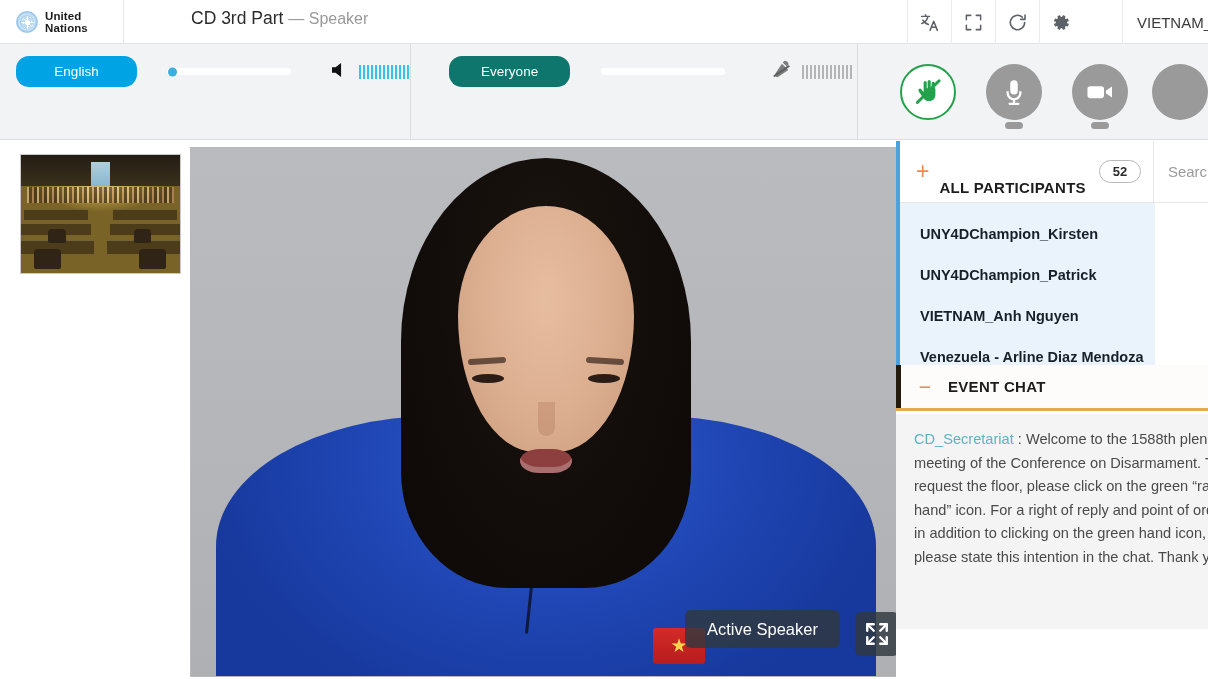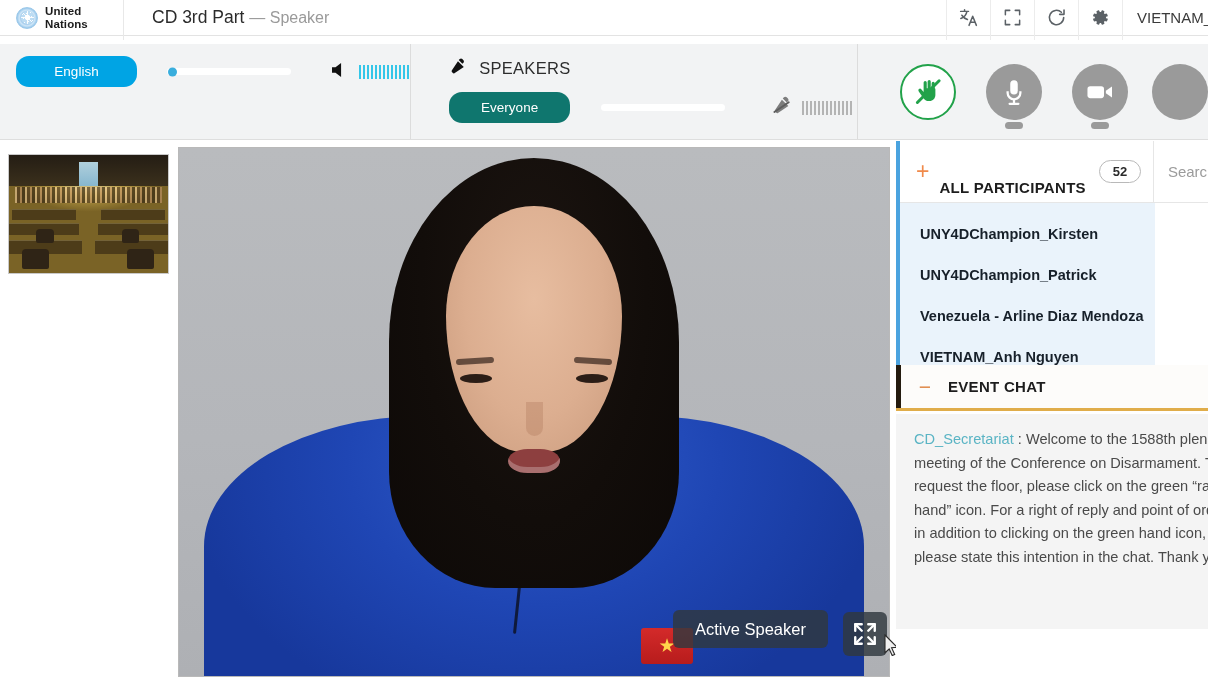--- a/index.html
+++ b/index.html
@@ -7,24 +7,24 @@
   html, body {
     width: 1208px; height: 679px;
     overflow: hidden;
     font-family: "Liberation Sans", sans-serif;
     background: #ffffff;
   }
 
   
   .topbar {
     position: absolute; left: 0; top: 0;
-    width: 1208px; height: 36px;
+    width: 1208px; height: 44px;
     background: #ffffff;
     border-bottom: 1px solid #e3e3e3;
-    display: flex; align-items: center;
+    display: flex;  gap: 39px;
   }
   .un-logo-wrap {
     display: flex; align-items: center;
     padding-left: 16px; padding-right: 16px;
     height: 44px;
     border-right: 1px solid #e8e8e8;
     width: 124px;
   }
   .un-emblem {
     width: 22px; height: 22px; border-radius: 50%;
@@ -42,20 +42,21 @@
   }
   .un-logo-text {
     margin-left: 7px;
     font-size: 11.5px; font-weight: bold; color: #1b1b1b;
     line-height: 12.5px; letter-spacing: .1px;
   }
   .event-title {
     margin-left: 28px;
     font-size: 17.5px; color: #2b2b2b; font-weight: 400;
     white-space: nowrap;
+    margin-top: 8px;
   }
   .event-title .sub { color: #9a9a9a; font-size: 16px; }
   .topbar-spacer { flex: 1 1 auto; }
   .top-icons { display: flex; align-items: center; height: 44px; }
   .top-icon-btn {
     width: 44px; height: 44px;
     display: flex; align-items: center; justify-content: center;
     border-left: 1px solid #ececec;
     cursor: pointer;
   }
@@ -132,21 +133,21 @@
     background: #ffffff; border: 2.5px solid #22a24a;
   }
   .circle-btn .stem {
     position: absolute; left: 50%; bottom: -9px;
     transform: translateX(-50%);
     width: 18px; height: 7px; border-radius: 4px; background: #9a9a9a;
   }
 
   
   .stage {
-    position: absolute; left: 0; top: 141px;
+    position: absolute; left: 12px; top: 141px;
     width: 896px; height: 538px; background: #ffffff;
   }
   .thumb {
     position: absolute; left: 8px; top: 13px;
     width: 161px; height: 120px;
     border: 1px solid #c9c9c9;
     background: #6a5418;
     overflow: hidden;
   }
   .thumb .hall {
@@ -433,29 +434,20 @@
           <i></i>
           <i></i>
           <i></i>
           <i></i>
           <i></i>
         </div>
     </div>
   </div>
 
   <div class="ctl-section ctl-speakers">
-    <div class="ctl-head">
-      <span>
-        <svg width="19" height="19" viewBox="0 0 24 24" fill="#111">
-          <path d="M16.8 2.6c-.9-.9-2.3-.9-3.2 0l-1.3 1.3 4.6 4.6 1.3-1.3c.9-.9.9-2.3 0-3.2z"></path>
-          <path d="M11.3 5.3L3.5 17.2c-.4.6-.3 1.4.2 1.9l1.2 1.2c.5.5 1.3.6 1.9.2l11.9-7.8z"></path>
-        </svg>
-      </span>
-      <span class="label">SPEAKERS</span>
-    </div>
     <div class="ctl-row">
       <div class="pill orange">Everyone</div>
       <div class="slider" style="width:124px; margin-left:31px;"></div>
       <span style="margin-left:46px;">
         <svg width="23" height="21" viewBox="0 0 24 24" fill="#7d7d7d">
           <path d="M16.8 2.6c-.9-.9-2.3-.9-3.2 0l-1.3 1.3 4.6 4.6 1.3-1.3c.9-.9.9-2.3 0-3.2z"></path>
           <path d="M11.3 5.3L3.5 17.2c-.4.6-.3 1.4.2 1.9l1.2 1.2c.5.5 1.3.6 1.9.2l11.9-7.8z"></path>
           <rect x="1.2" y="19.1" width="22" height="2.2" rx="1.1" transform="rotate(-34 1.2 19.1)" fill="#5e5e5e"></rect>
         </svg>
       </span>
@@ -564,22 +556,22 @@
     <div class="participants-title">ALL PARTICIPANTS</div>
     <div class="count-badge">52</div>
     <div class="search-box">
       <input type="text" placeholder="Search" style="">
     </div>
   </div>
 
   <div class="participants-list">
     <div class="participant">UNY4DChampion_Kirsten</div>
     <div class="participant">UNY4DChampion_Patrick</div>
+    <div class="participant">VIETNAM_Anh Nguyen</div>
     <div class="participant">Venezuela - Arline Diaz Mendoza</div>
-    <div class="participant">VIETNAM_Anh Nguyen</div>
   </div>
 
   <div class="chat-head">
     <div class="minus-icon">−</div>
     <div class="chat-title">EVENT CHAT</div>
   </div>
 
   <div class="chat-body">
     <div class="chat-msg">
       <span class="chat-sender">CD_Secretariat</span><span class="chat-sep"> : </span><span>Welcome to the 1588th plenary meeting of the Conference on Disarmament. To request the floor, please click on the green “raise hand” icon. For a right of reply and point of order, in addition to clicking on the green hand icon, please state this intention in the chat. Thank you.</span>

